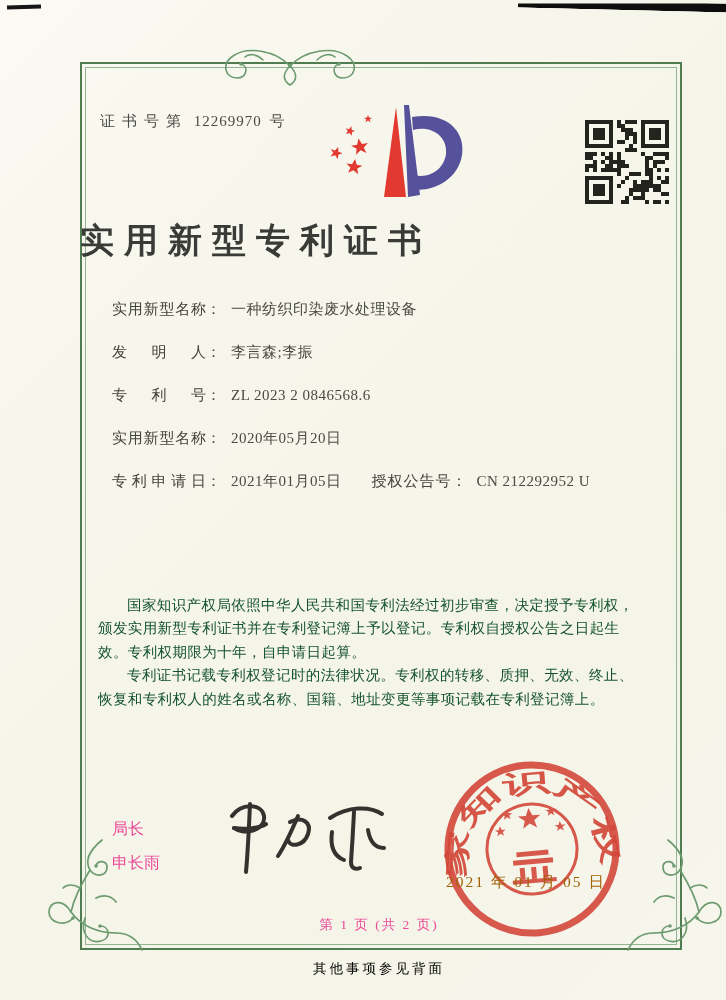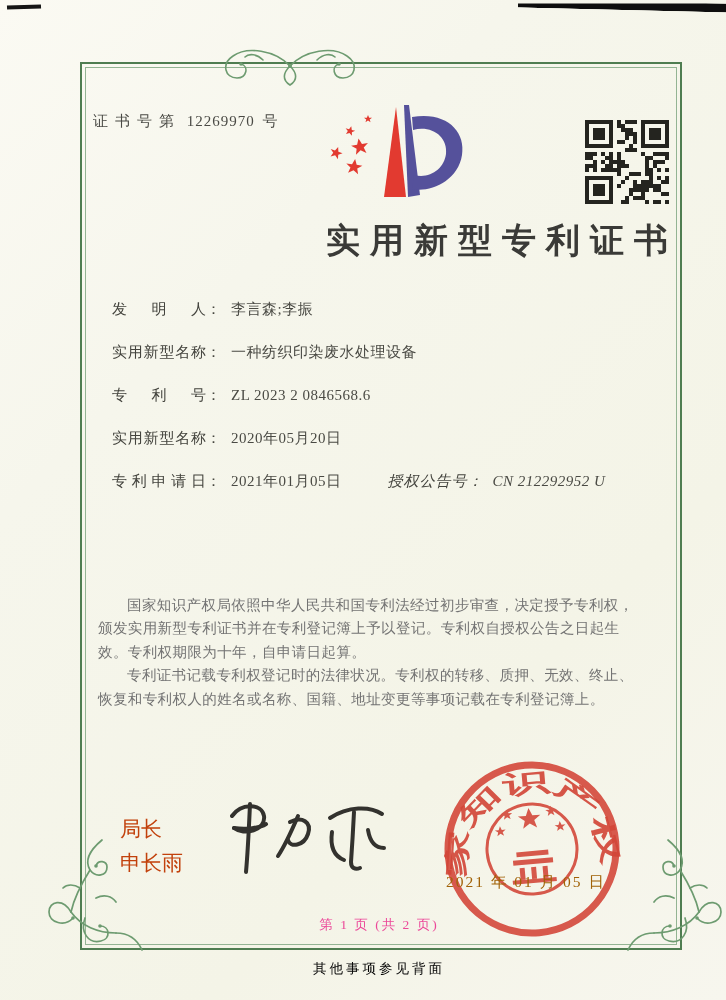--- a/index.html
+++ b/index.html
@@ -16,43 +16,43 @@
     transform:rotate(1.4deg);clip-path:polygon(0 55%,100% 0,100% 100%,0 100%);}
   
   .frame{position:absolute;left:80px;top:62px;width:598px;height:884px;
     border:2px solid #4f7d51;}
   .frame::after{content:"";position:absolute;inset:3px;border:1px solid #93b493;}
   .ornament-top{position:absolute;left:205px;top:44px;width:170px;height:44px;}
   .flourish{position:absolute;width:104px;height:118px;}
   .flourish.bl{left:40px;top:838px;}
   .flourish.br{left:626px;top:838px;transform:scaleX(-1);}
   
-  .cert-no{position:absolute;left:93px;top:112px;font-size:15px;color:#4a4a45;}
+  .cert-no{position:absolute;left:100px;top:112px;font-size:15px;color:#4a4a45;}
   .cert-no .pfx{letter-spacing:7px;}
   .cert-no .num{letter-spacing:1px;margin-left:2px;}
   .cert-no .sfx{margin-left:4px;}
   .logo{position:absolute;left:312px;top:97px;width:160px;height:112px;}
   .qr{position:absolute;left:585px;top:120px;width:84px;height:84px;}
-  .title{position:absolute;left:80px;top:218px;width:598px;text-align:right;
+  .title{position:absolute;left:80px;top:218px;width:598px;text-align:left;
     font-size:34px;font-weight:bold;letter-spacing:10px;color:#3a3a37;}
   
   .fields{position:absolute;left:112px;top:300px;width:520px;font-size:15px;color:#46463f;}
   .f-row{height:21px;margin-bottom:22px;white-space:nowrap;}
   .f-label{display:inline-block;width:94px;text-align:justify;text-align-last:justify;
     vertical-align:top;color:#43433d;}
   .f-colon{margin-right:10px;}
   .f-value{letter-spacing:.5px;color:#4a4a44;}
-  .f-pair2{margin-left:46px;font-style:italic;}
+  .f-pair2{margin-left:30px;}
   .f-label2{letter-spacing:1px;color:#43433d;}
   
   .body-text{position:absolute;left:98px;top:594px;width:536px;font-size:14.5px;
-    line-height:1.62;color:#737373;}
+    line-height:1.62;color:#14532d;}
   .body-text p{margin:0;text-indent:2em;letter-spacing:.4px;}
   
-  .signatory{position:absolute;left:120px;top:812px;font-size:21px;line-height:34px;color:#c2410c;}
+  .signatory{position:absolute;left:112px;top:812px;font-size:16px;line-height:34px;color:#ec4899;}
   .signature{position:absolute;left:212px;top:790px;width:190px;height:90px;}
   
   .seal{position:absolute;left:436px;top:753px;width:192px;height:192px;transform:rotate(-5deg);opacity:.92;}
   .seal-date{position:absolute;left:446px;top:872px;font-size:15.5px;letter-spacing:2px;color:#a16207;z-index:3;}
   
   .page-num{position:absolute;left:80px;top:916px;width:598px;text-align:center;
     font-size:13.5px;letter-spacing:2px;color:#ec4899;}
   .back-note{position:absolute;left:80px;top:960px;width:598px;text-align:center;
     font-size:13.5px;letter-spacing:3px;color:#000000;}
 </style>
@@ -263,24 +263,24 @@
       <rect x="64" y="8" width="12" height="12" fill="#24241f"></rect>
       <rect x="0" y="56" width="28" height="28" fill="#24241f"></rect>
       <rect x="4" y="60" width="20" height="20" fill="#f6f6ec"></rect>
       <rect x="8" y="64" width="12" height="12" fill="#24241f"></rect>
     </svg>
 
   <div class="title">实用新型专利证书</div>
 
   <div class="fields">
     <div class="f-row">
+      <span class="f-label">实用新型名称</span><span class="f-colon">：</span><span class="f-value">一种纺织印染废水处理设备</span>
+    </div>
+    <div class="f-row">
       <span class="f-label">发明人</span><span class="f-colon">：</span><span class="f-value">李言森;李振</span>
-    </div>
-    <div class="f-row">
-      <span class="f-label">实用新型名称</span><span class="f-colon">：</span><span class="f-value">一种纺织印染废水处理设备</span>
     </div>
     <div class="f-row">
       <span class="f-label">专利号</span><span class="f-colon">：</span><span class="f-value">ZL 2023 2 0846568.6</span>
     </div>
     <div class="f-row">
       <span class="f-label">实用新型名称</span><span class="f-colon">：</span><span class="f-value">2020年05月20日</span>
     </div>
     <div class="f-row">
       <span class="f-label">专利申请日</span><span class="f-colon">：</span><span class="f-value">2021年01月05日</span><span class="f-pair2"><span class="f-label2">授权公告号</span><span class="f-colon">：</span><span class="f-value">CN 212292952 U</span></span>
     </div>

